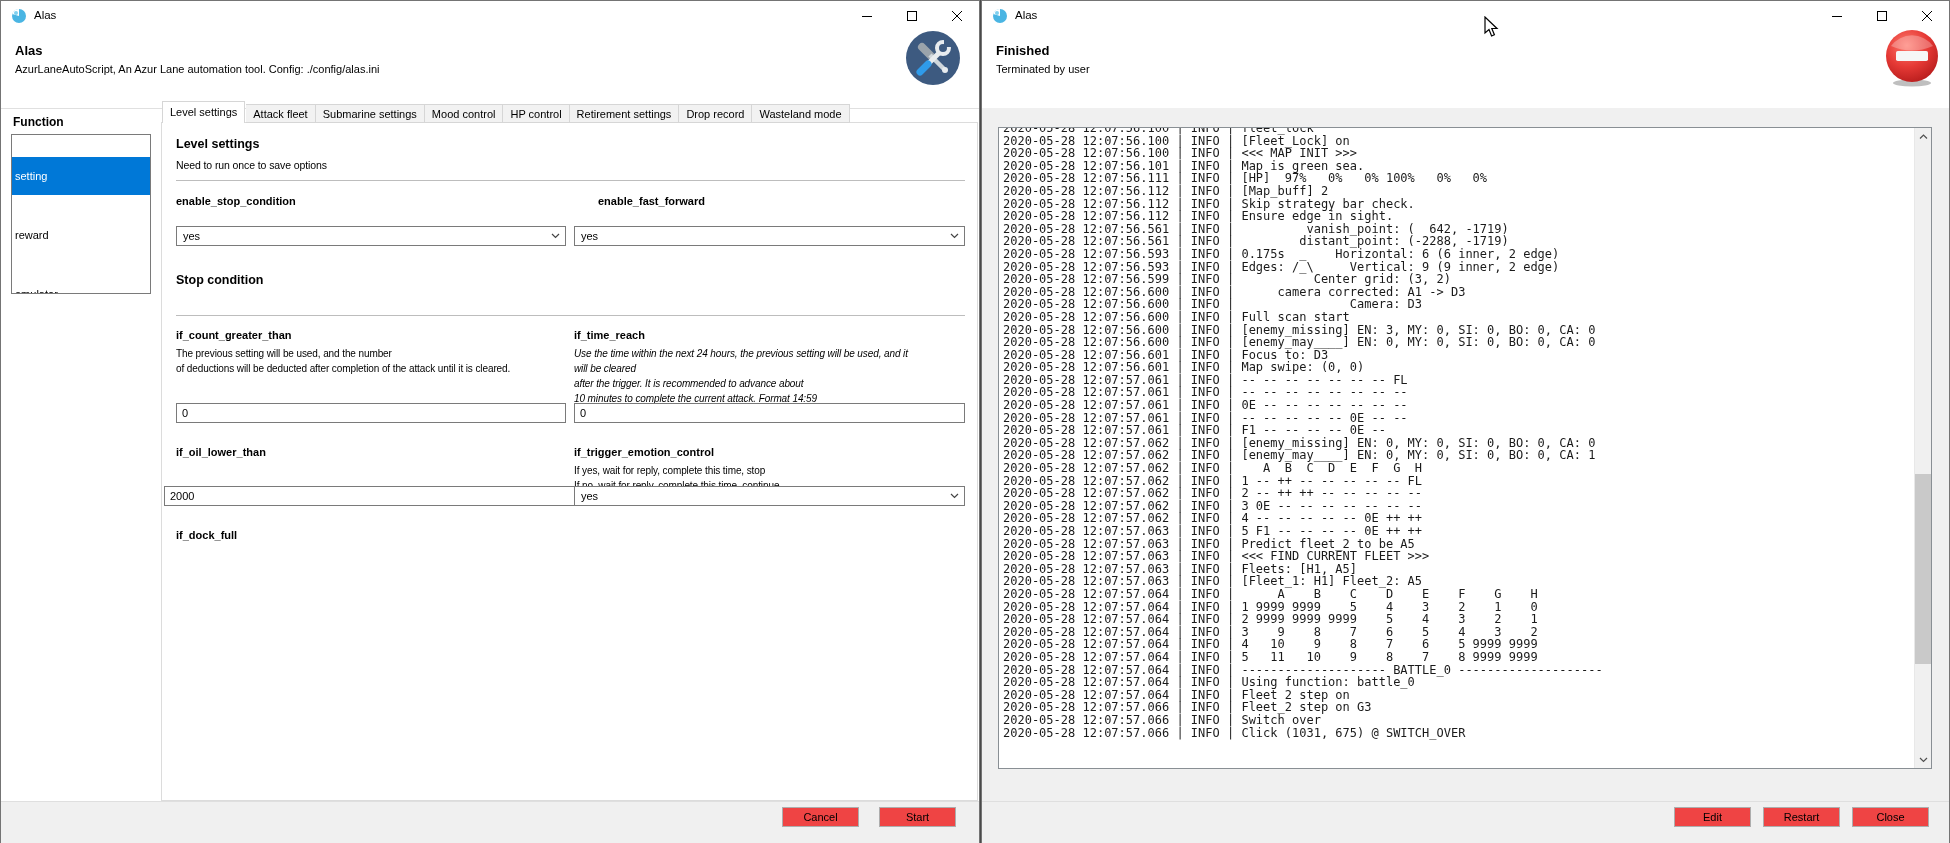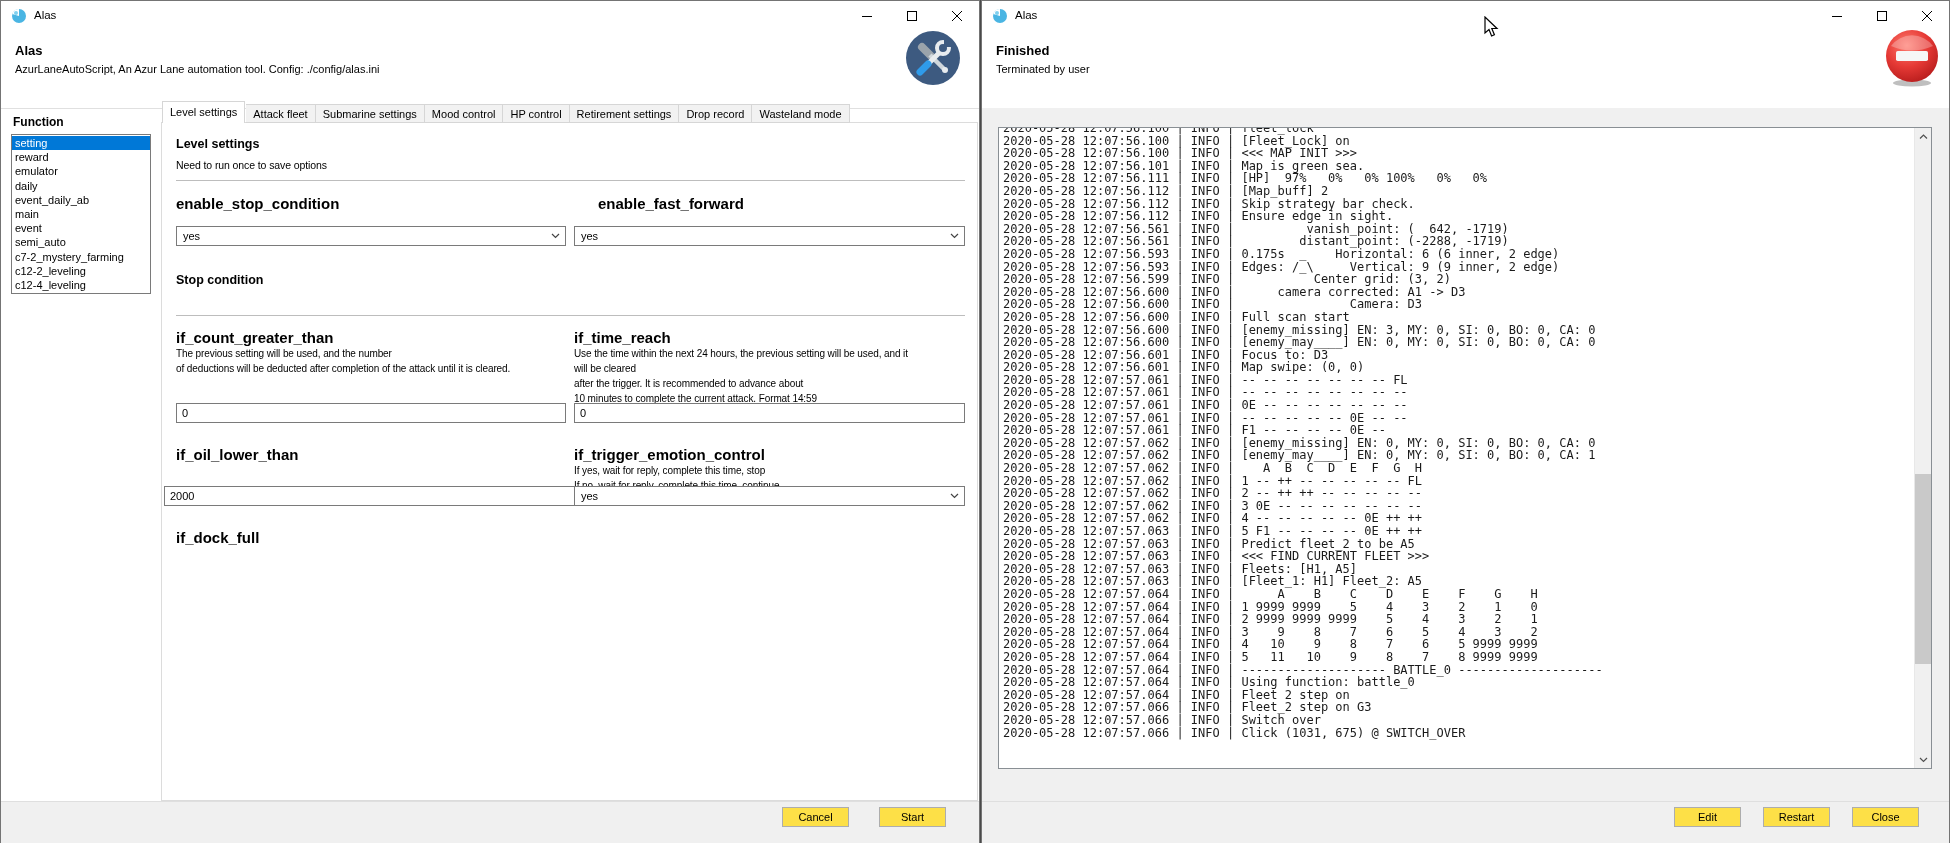--- a/index.html
+++ b/index.html
@@ -19,44 +19,44 @@
 
   
   .app-header-title { position:absolute; left:14px; top:42px; font-size:13px; font-weight:bold; }
   .app-header-sub { position:absolute; left:14px; top:62px; font-size:11px; }
   .header-badge { position:absolute; top:28px; width:58px; height:58px; }
   .header-divider { position:absolute; left:0; top:107px; width:100%; height:1px; background:#e0e0e0; }
 
   
   .sidebar-label { position:absolute; left:12px; top:114px; font-size:12px; font-weight:bold; }
   .listbox { position:absolute; left:10px; top:133px; width:140px; height:160px; border:1px solid #7a7a7a; background:#fff; padding-top:1px; overflow:hidden; }
-  .list-item { font-size:11px; line-height:14.2px; padding:0 3px; white-space:nowrap; }
+  .list-item { font-size:11px; line-height:14.2px; padding:12px 3px; white-space:nowrap;margin-top:21px; }
   .list-item.selected { background:#0078d7; color:#fff; }
 
   
   .tab-bar { position:absolute; left:161px; top:100px; height:22px; display:flex; align-items:flex-end; z-index:3; }
   .tab { font-size:11px; padding:0 7px; background:#f2f2f2; border:1px solid #d6d6d6; border-left:none; height:19px; line-height:18px; white-space:nowrap; }
   .tab:first-child { border-left:1px solid #d6d6d6; }
   .tab.active { background:#fff; height:22px; line-height:21px; border:1px solid #d6d6d6; border-bottom:none; margin-right:1px; }
 
   .tab-page { position:absolute; left:160px; top:121px; width:817px; height:679px; background:#fff; border:1px solid #dcdcdc; z-index:2; }
   .tp-el { position:absolute; }
   .h1 { font-size:12.5px; font-weight:bold; }
   .sub { font-size:10.5px; letter-spacing:-0.1px; white-space:pre-line; }
-  .flabel { font-size:15px; font-weight:bold; }
+  .flabel { font-size:11px; font-weight:bold; }
   .fdesc { font-size:10px; letter-spacing:-0.1px; line-height:15px; white-space:pre-line; }
   .hline { height:1px; background:#bdbdbd; }
 
   .combo { height:20px; border:1px solid #7a7a7a; background:#fff; font-size:11px; line-height:18px; padding:0 20px 0 6px; position:absolute; }
   .combo .chev { position:absolute; right:5px; top:6px; }
   .tbox { height:20px; border:1px solid #7a7a7a; background:#fff; font-size:11px; padding:0 5px; position:absolute; font-family:"Liberation Sans", sans-serif; color:#000; outline:none; }
 
   
   .footer-strip { position:absolute; left:0; top:800px; width:100%; height:43px; background:#f0f0f0; border-top:1px solid #dfdfdf; }
-  .btn { position:absolute; top:806px; width:67px; height:20px; background:#fde047; border:1px solid #adadad; font-size:11px; font-family:"Liberation Sans", sans-serif; display:flex; align-items:center; justify-content:center; }
+  .btn { position:absolute; top:806px; width:77px; height:20px; background:#ef4444; border:1px solid #adadad; font-size:11px; font-family:"Liberation Sans", sans-serif; display:flex; align-items:center; justify-content:center; }
 
   
   .right-content { position:absolute; left:0; top:107px; width:100%; height:693px; background:#f0f0f0; }
   .status-label { position:absolute; left:17px; top:21px; font-size:11px; }
   .log-box { position:absolute; left:16px; top:19px; width:934px; height:642px; background:#fff; border:1px solid #898f94; overflow:hidden; }
   .log-pre { position:absolute; left:4px; top:-6px; font-family:"DejaVu Sans Mono", monospace; font-size:12px; line-height:12.6px; white-space:pre; color:#1a1a1a; }
   .scrollbar { position:absolute; right:0; top:0; width:17px; height:100%; background:#f0f0f0; border-left:1px solid #e8e8e8; }
   .sb-arrow { position:absolute; left:0; width:17px; height:17px; display:flex; align-items:center; justify-content:center; color:#505050; }
   .sb-thumb { position:absolute; left:0; top:346px; width:17px; height:190px; background:#c9c9c9; }
 
@@ -157,21 +157,21 @@
         </svg>
     </div>
 
     <div class="tp-el h1" style="left:14px;top:150px;">Stop condition</div>
     <div class="tp-el hline" style="left:14px;top:192px;width:789px;"></div>
 
     <div class="tp-el flabel" style="left:14px;top:206px;">if_count_greater_than</div>
     <div class="tp-el flabel" style="left:412px;top:206px;">if_time_reach</div>
     <div class="tp-el fdesc" style="left:14px;top:223px;width:395px;">The previous setting will be used, and the number
  of deductions will be deducted after completion of the attack until it is cleared.</div>
-    <div class="tp-el fdesc" style="left:412px;top:223px;width:395px;">Use the time within the next 24 hours, the previous setting will be used, and it
+    <div class="tp-el fdesc" style="left:412px;top:223px;width:395px;font-style:italic;">Use the time within the next 24 hours, the previous setting will be used, and it
 will be cleared
  after the trigger. It is recommended to advance about
  10 minutes to complete the current attack. Format 14:59</div>
     <input class="tbox" style="left: 14px; top: 280px; width: 390px;" value="0">
     <input class="tbox" style="left: 412px; top: 280px; width: 391px;" value="0">
 
     <div class="tp-el flabel" style="left:14px;top:323px;">if_oil_lower_than</div>
     <div class="tp-el flabel" style="left:412px;top:323px;">if_trigger_emotion_control</div>
     <div class="tp-el fdesc" style="left:412px;top:340px;width:395px;">If yes, wait for reply, complete this time, stop
 If no, wait for reply, complete this time, continue</div>

